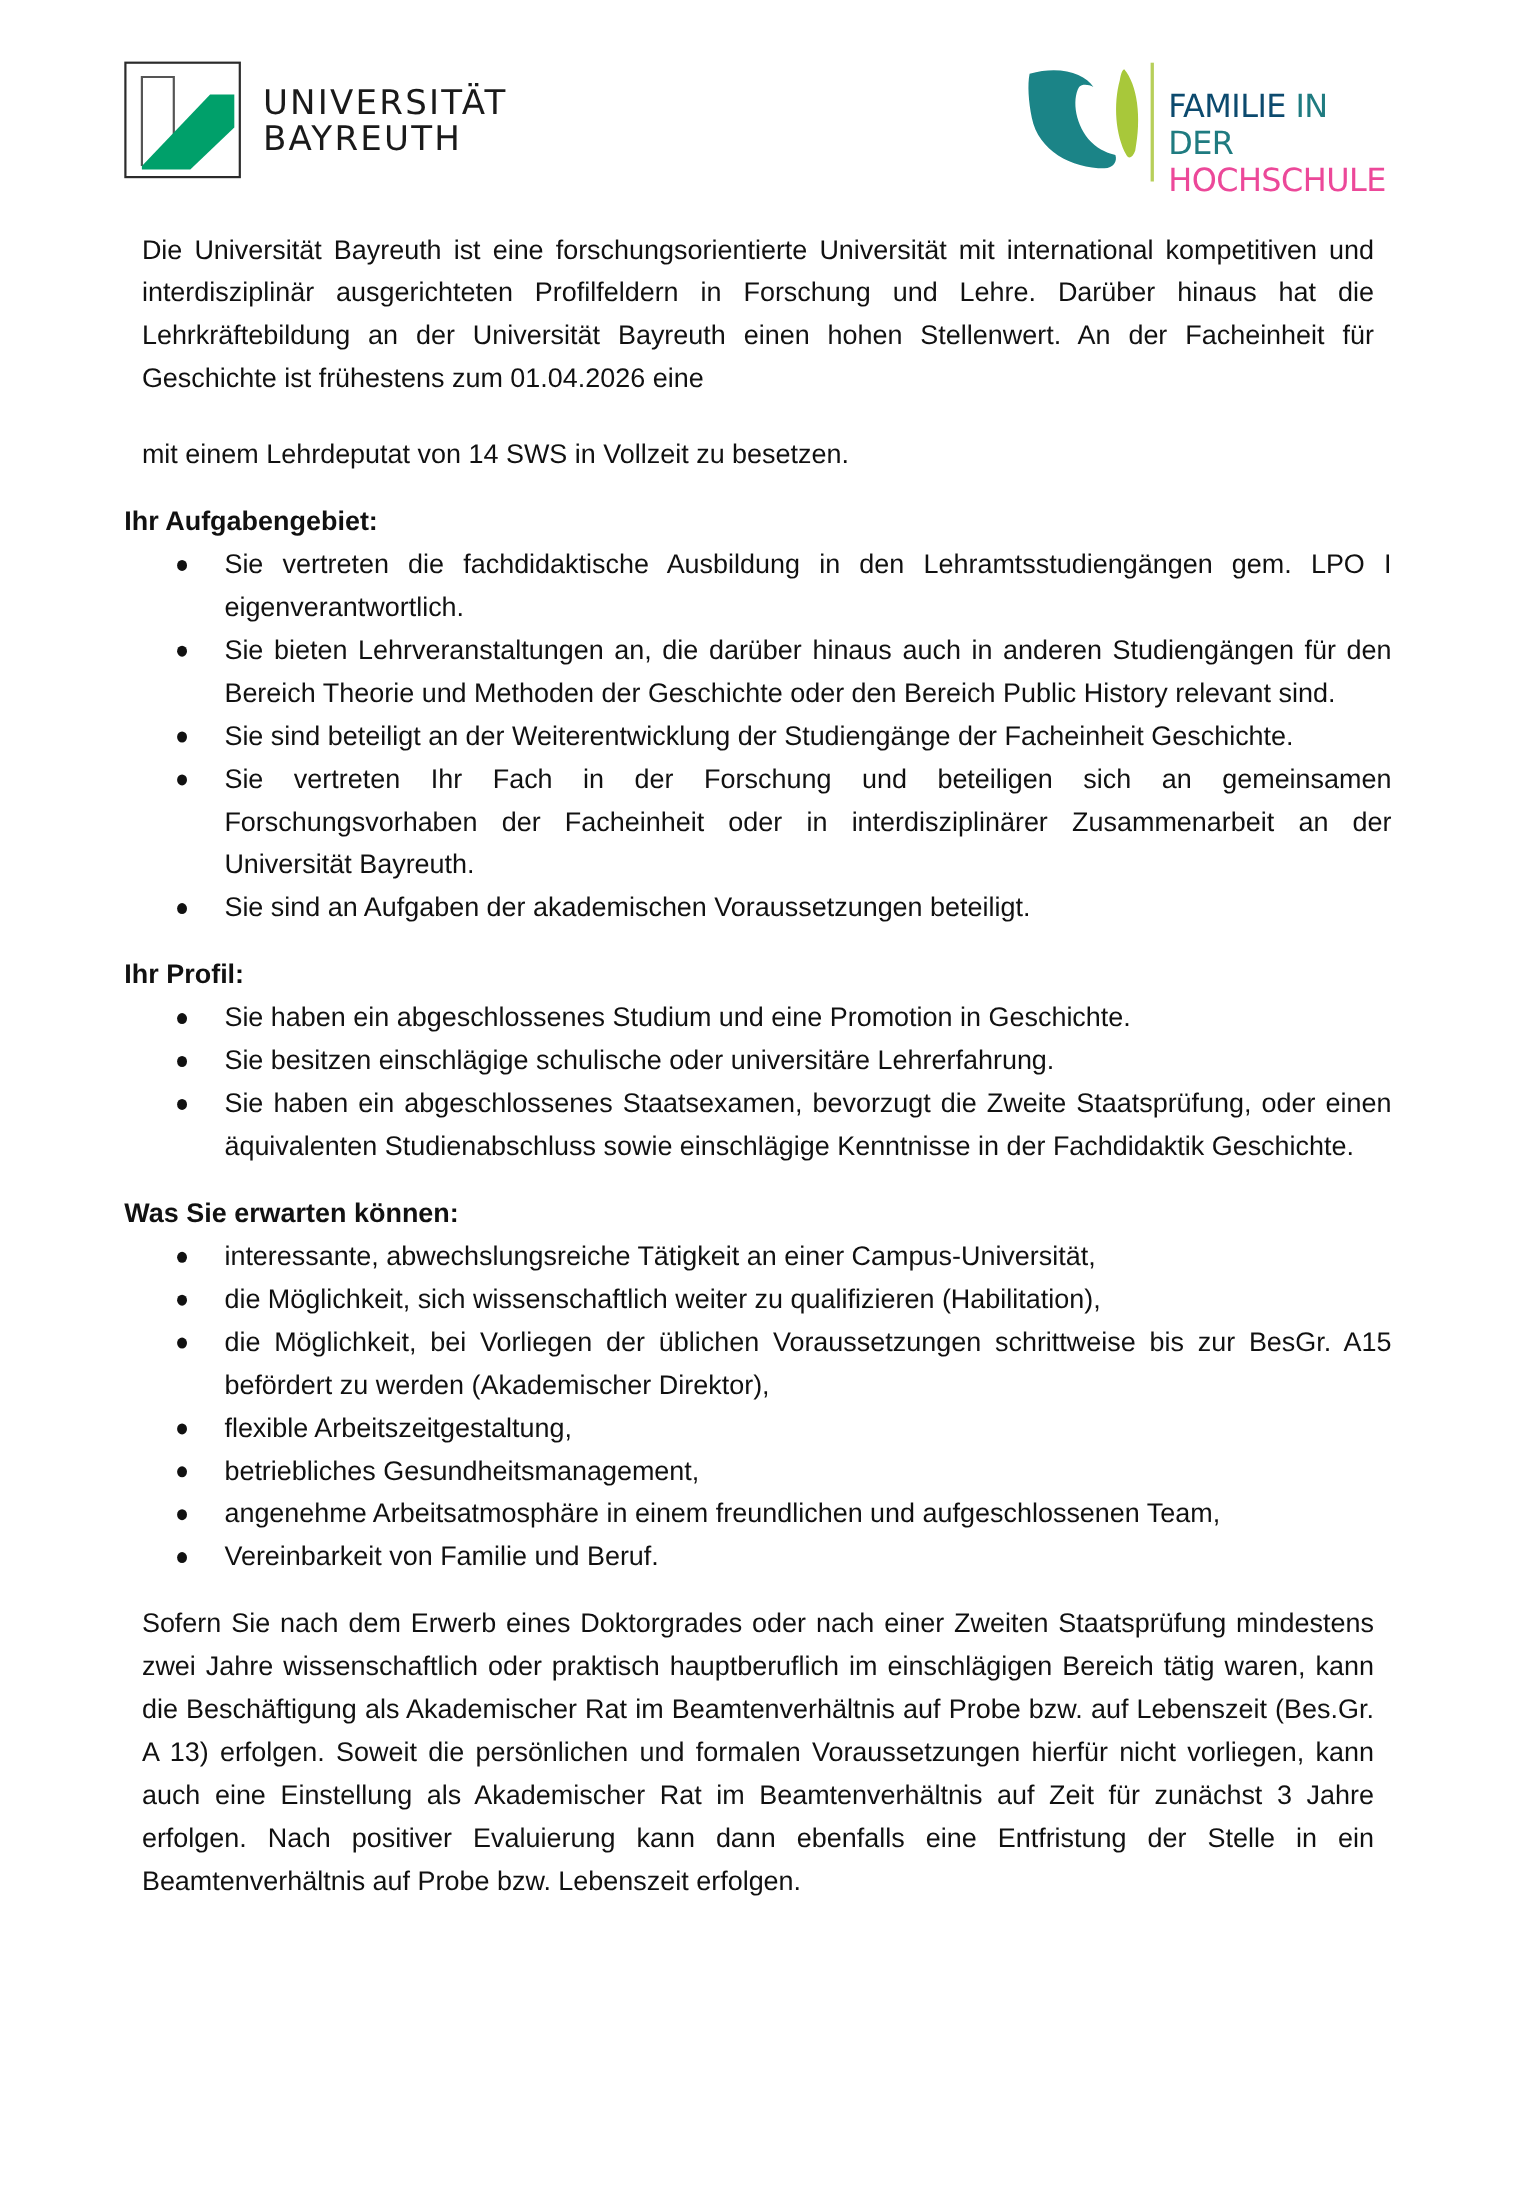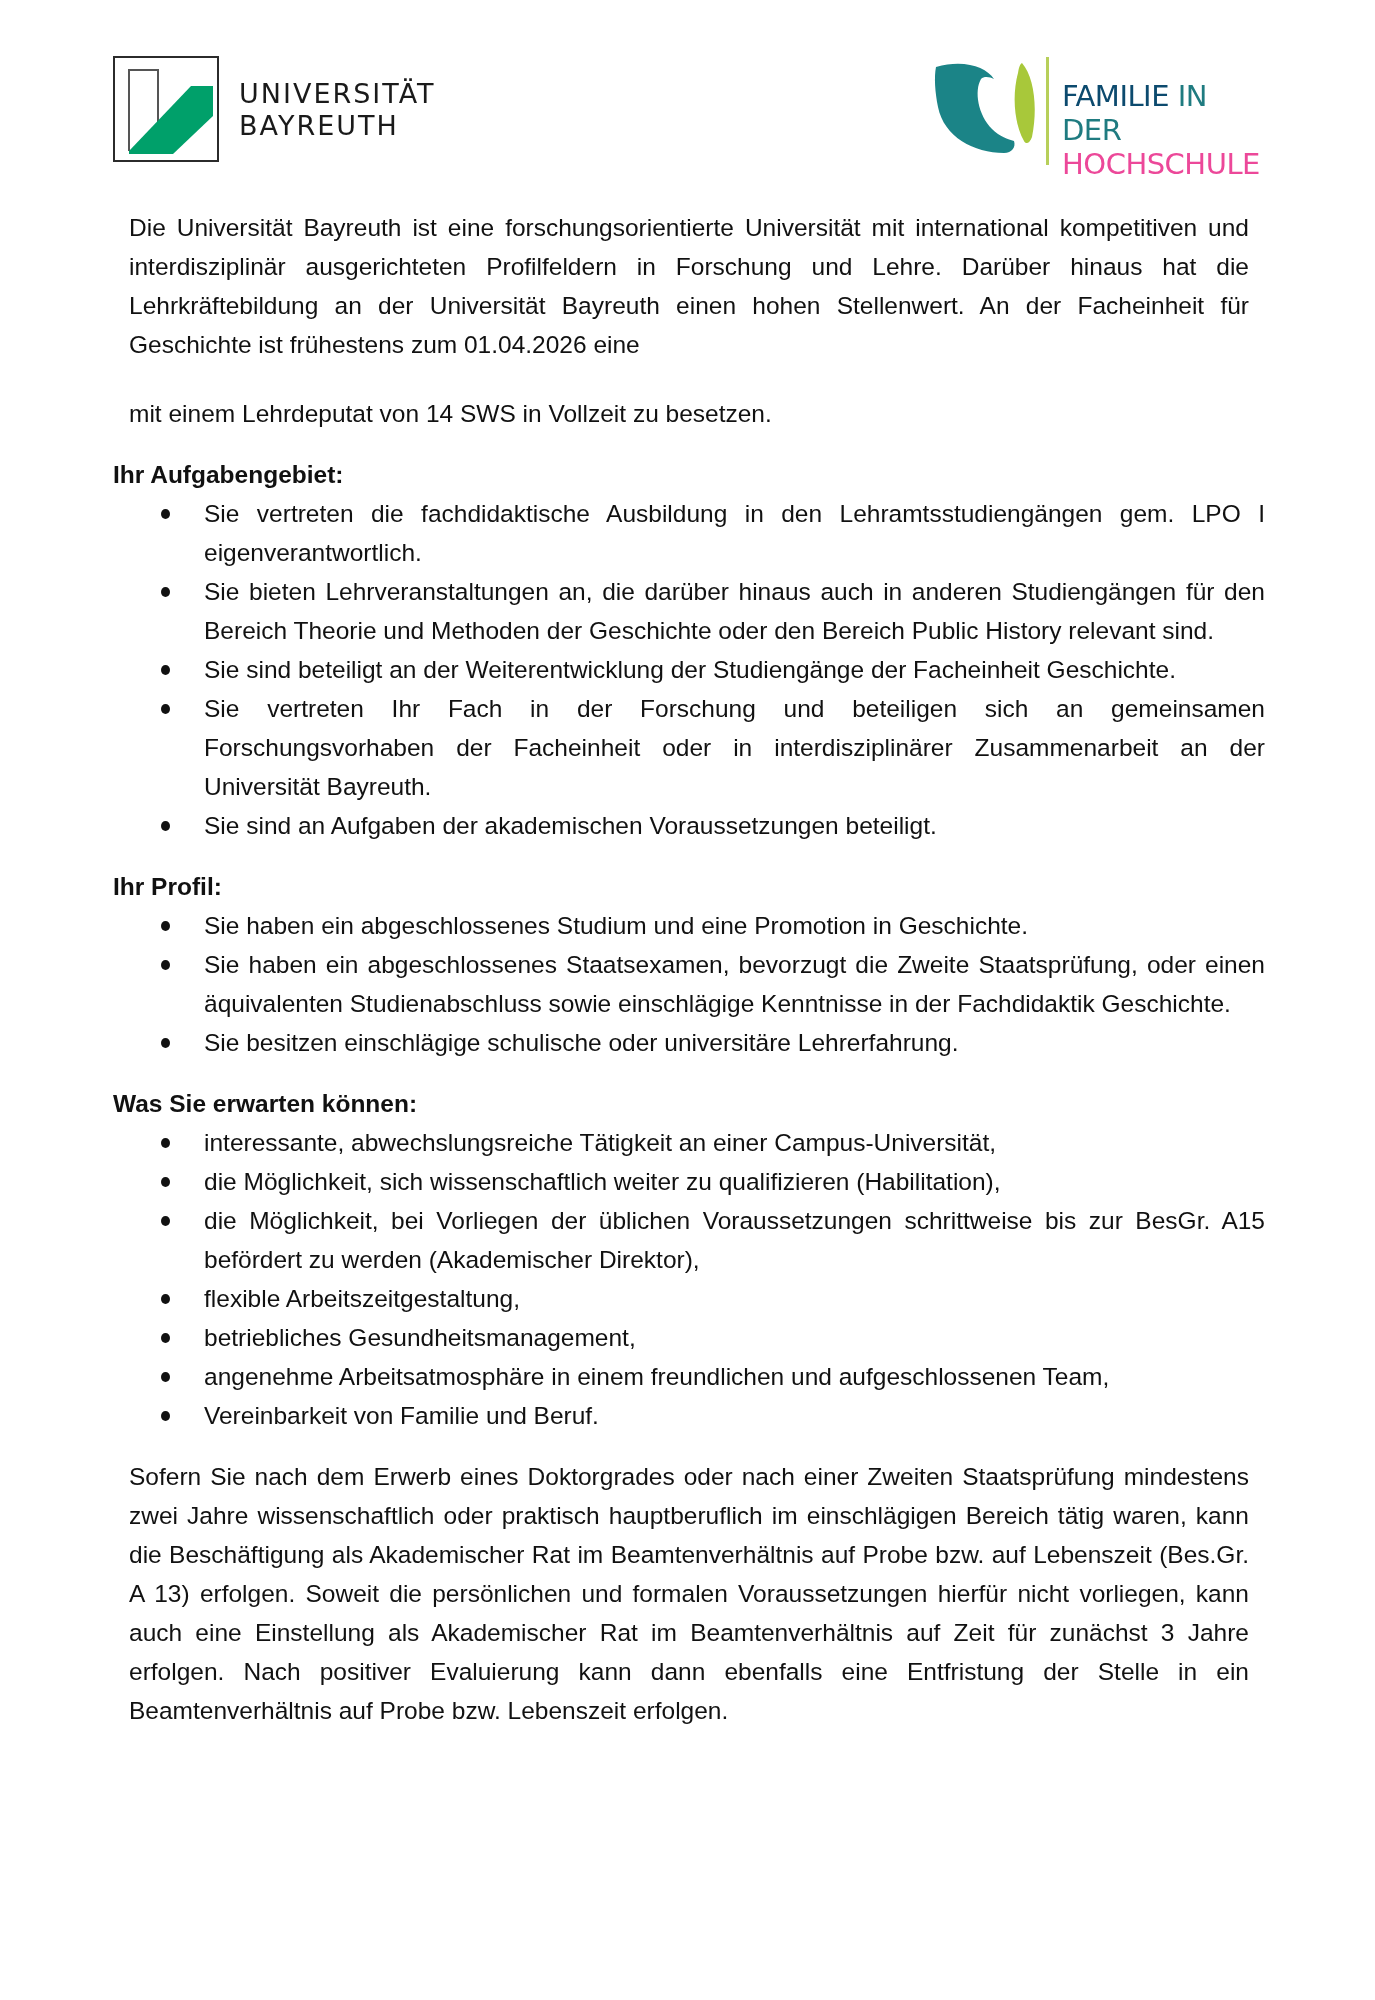--- a/index.html
+++ b/index.html
@@ -5,21 +5,21 @@
   html, body { margin:0; padding:0; background:#ffffff; }
   body {
     width:1375px; height:2000px; position:relative; overflow:hidden;
     font-family:"Liberation Sans", "DejaVu Sans", sans-serif;
     color:#111111;
   }
   .header { position:absolute; left:0; top:0; width:1375px; height:180px; }
   .ub-logo { position:absolute; left:113px; top:56px; width:460px; height:108px; }
   .ub-box { position:absolute; left:0; top:0; width:106px; height:106px; border:2px solid #2b2b2b; box-sizing:border-box; background:#fff; }
   .ub-box svg { position:absolute; left:0; top:0; }
-  .ub-text { position:absolute; left:126px; top:22px; font-family:"DejaVu Sans", sans-serif; font-size:27px; line-height:32px; letter-spacing:2px; color:#1a1a1a; font-weight:normal; }
+  .ub-text { position:absolute; left:126px; top:22px; font-family:"DejaVu Sans", sans-serif; font-size:31px; line-height:32px; letter-spacing:2px; color:#1a1a1a; font-weight:normal; }
   .fam-logo { position:absolute; left:934px; top:57px; width:340px; height:108px; }
   .fam-logo svg { position:absolute; left:0; top:0; }
   .fam-divider { position:absolute; left:112px; top:0; width:3px; height:108px; background:#b7cf5a; }
   .fam-text { position:absolute; left:128px; top:22px; font-family:"DejaVu Sans", sans-serif; font-size:29px; line-height:34px; letter-spacing:-0.5px; }
   .fam-line1 .a { color:#0c4a6e; }
   .fam-line1 .b { color:#1f7b80; }
   .fam-line2 { color:#ec4899; }
 
   .content { position:absolute; left:113px; top:192px; width:1152px; }
   .para { font-size:24.5px; line-height:39px; text-align:justify; margin:16px; }
@@ -72,22 +72,22 @@
     <li><span class="dot"></span><span>Sie vertreten die fachdidaktische Ausbildung in den Lehramtsstudiengängen gem. LPO I eigenverantwortlich.</span></li>
     <li><span class="dot"></span><span>Sie bieten Lehrveranstaltungen an, die darüber hinaus auch in anderen Studiengängen für den Bereich Theorie und Methoden der Geschichte oder den Bereich Public History relevant sind.</span></li>
     <li><span class="dot"></span><span>Sie sind beteiligt an der Weiterentwicklung der Studiengänge der Facheinheit Geschichte.</span></li>
     <li><span class="dot"></span><span>Sie vertreten Ihr Fach in der Forschung und beteiligen sich an gemeinsamen Forschungsvorhaben der Facheinheit oder in interdisziplinärer Zusammenarbeit an der Universität Bayreuth.</span></li>
     <li><span class="dot"></span><span>Sie sind an Aufgaben der akademischen Voraussetzungen beteiligt.</span></li>
   </ul>
 
   <div class="section-h">Ihr Profil:</div>
   <ul class="bullets">
     <li><span class="dot"></span><span>Sie haben ein abgeschlossenes Studium und eine Promotion in Geschichte.</span></li>
+    <li><span class="dot"></span><span>Sie besitzen einschlägige schulische oder universitäre Lehrerfahrung.</span></li>
     <li><span class="dot"></span><span>Sie haben ein abgeschlossenes Staatsexamen, bevorzugt die Zweite Staatsprüfung, oder einen äquivalenten Studienabschluss sowie einschlägige Kenntnisse in der Fachdidaktik Geschichte.</span></li>
-    <li><span class="dot"></span><span>Sie besitzen einschlägige schulische oder universitäre Lehrerfahrung.</span></li>
   </ul>
 
   <div class="section-h">Was Sie erwarten können:</div>
   <ul class="bullets">
     <li><span class="dot"></span><span>interessante, abwechslungsreiche Tätigkeit an einer Campus-Universität,</span></li>
     <li><span class="dot"></span><span>die Möglichkeit, sich wissenschaftlich weiter zu qualifizieren (Habilitation),</span></li>
     <li><span class="dot"></span><span>die Möglichkeit, bei Vorliegen der üblichen Voraussetzungen schrittweise bis zur BesGr. A15 befördert zu werden (Akademischer Direktor),</span></li>
     <li><span class="dot"></span><span>flexible Arbeitszeitgestaltung,</span></li>
     <li><span class="dot"></span><span>betriebliches Gesundheitsmanagement,</span></li>
     <li><span class="dot"></span><span>angenehme Arbeitsatmosphäre in einem freundlichen und aufgeschlossenen Team,</span></li>

